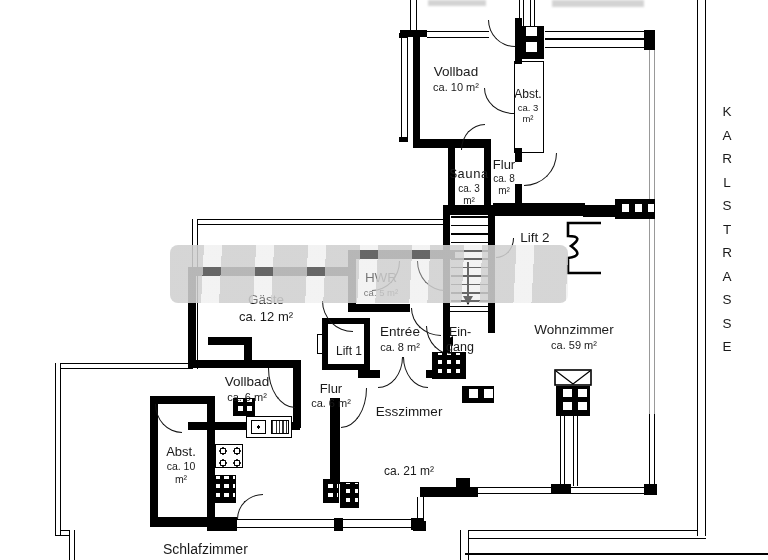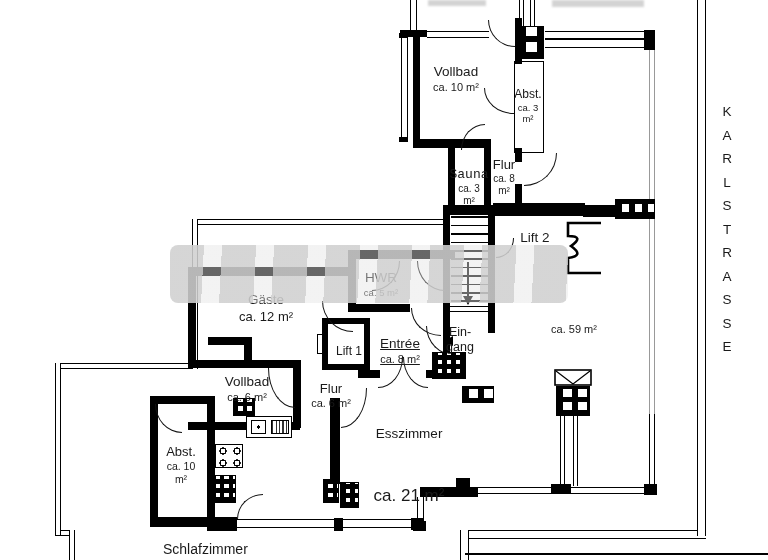--- a/index.html
+++ b/index.html
@@ -212,44 +212,45 @@
       <span class="room-name" style="font-size: 13.5px;">Lift 2</span>
     </div>
     <div class="room-label" style="left: 350px; top: 270px; width: 62px;">
       <span class="room-name" style="font-size: 13.5px;">HWR</span>
       <span class="room-area" style="font-size: 9.5px;">ca. 5 m²</span>
     </div>
     <div class="room-label" style="left: 214px; top: 292px; width: 104px;">
       <span class="room-name" style="font-size: 13.5px;">Gäste</span>
       <span class="room-area" style="font-size: 13px;">ca. 12 m²</span>
     </div>
-    <div class="room-label" style="left: 352px; top: 336px; width: 96px; text-decoration: underline;">
+    <div class="room-label" style="left: 352px; top: 324px; width: 96px;">
       <span class="room-name" style="font-size: 13.5px;">Entrée</span>
       <span class="room-area" style="font-size: 11px;">ca. 8 m²</span>
     </div>
     <div class="room-label" style="left: 438px; top: 325px; width: 44px;">
       <span class="room-name" style="font-size: 12.5px;">Ein-
 gang</span>
     </div>
     <div class="room-label" style="left: 512px; top: 322px; width: 124px;">
+      <span class="room-name" style="font-size: 13.5px;">Wohnzimmer</span>
       <span class="room-area" style="font-size: 11px;">ca. 59 m²</span>
     </div>
     <div class="room-label" style="left: 329px; top: 344px; width: 40px;">
       <span class="room-name" style="font-size: 12px;">Lift 1</span>
     </div>
     <div class="room-label" style="left: 199px; top: 374px; width: 96px;">
       <span class="room-name" style="font-size: 13.5px;">Vollbad</span>
       <span class="room-area" style="font-size: 11px;">ca. 6 m²</span>
     </div>
     <div class="room-label" style="left: 304px; top: 381px; width: 54px;">
       <span class="room-name" style="font-size: 13px;">Flur</span>
       <span class="room-area" style="font-size: 11px;">ca. 6 m²</span>
     </div>
-    <div class="room-label" style="left: 359px; top: 426px; width: 100px; text-align: center;">
+    <div class="room-label" style="left: 359px; top: 404px; width: 100px; text-align: center;">
       <span class="room-name" style="font-size: 13.5px;">Esszimmer</span>
-      <span class="room-area" style="font-size: 17px; margin-top: 44px;">ca. 21 m²</span>
+      <span class="room-area" style="font-size: 12px; margin-top: 44px;">ca. 21 m²</span>
     </div>
     <div class="room-label" style="left: 155px; top: 444px; width: 52px;">
       <span class="room-name" style="font-size: 13px;">Abst.</span>
       <span class="room-area" style="font-size: 10.5px;">ca. 10
 m²</span>
     </div>
   </div>
 
 </body></html>

